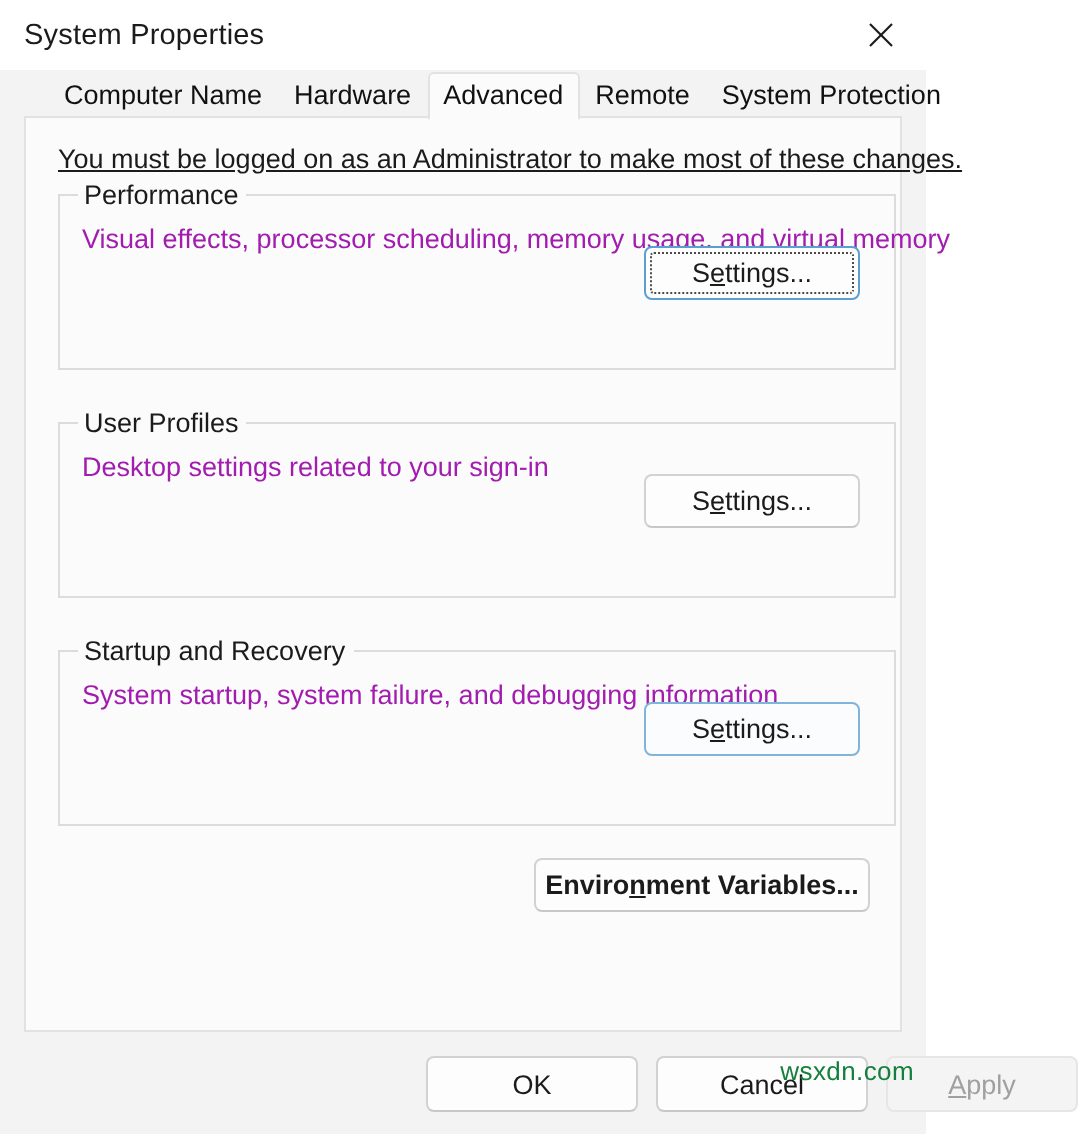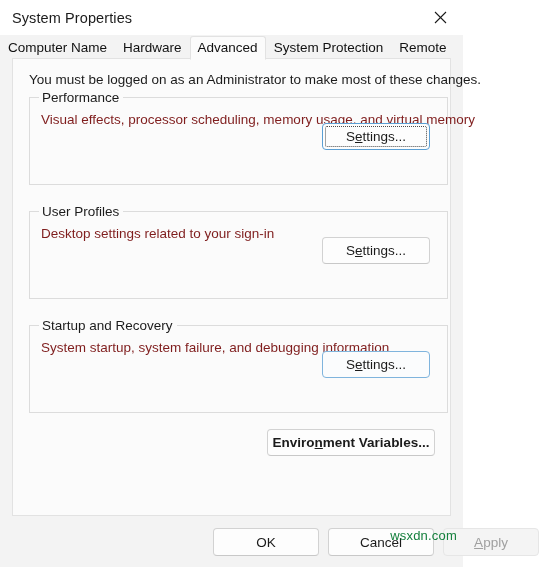--- a/index.html
+++ b/index.html
@@ -54,21 +54,21 @@
   #close-button svg { display: block; }
 
   
   #tabstrip {
     position: relative;
     flex: 0 0 23px;
     height: 23px;
     background: #f3f3f3;
     display: flex;
     align-items: center;
-    padding-left: 0;
+    padding-left: 24px;
     box-sizing: border-box;
   }
   .tab {
     font-size: 13.5px;
     color: #111111;
     padding: 2px 7px 3px 7px;
     line-height: 17px;
     white-space: nowrap;
     background: transparent;
     border: 1px solid transparent;
@@ -97,20 +97,21 @@
     max-height: 458px;
   }
 
   #admin-note {
     position: absolute;
     left: 16px;
     top: 13px;
     font-size: 13.5px;
     color: #1b1b1b;
     white-space: nowrap;
+    text-decoration: underline;
   }
 
   
   .groupbox {
     position: absolute;
     left: 16px;
     right: 2px;
     border: 1px solid #dcdcdc;
     box-sizing: border-box;
     background: transparent;
@@ -124,21 +125,21 @@
     font-size: 13.5px;
     color: #1b1b1b;
     white-space: nowrap;
     line-height: 15px;
   }
   .group-desc {
     position: absolute;
     left: 11px;
     top: 14px;
     font-size: 13.5px;
-    color: #7f1d1d;
+    color: #a21caf;
     white-space: nowrap;
   }
 
   #group-performance { top: 38px; height: 88px; }
   #group-userprofiles { top: 152px; height: 88px; }
   #group-startup { top: 266px; height: 88px; }
 
   
   .btn {
     position: absolute;
@@ -243,22 +244,22 @@
           <line x1="12" y1="1" x2="1" y2="12" stroke="#1b1b1b" stroke-width="1.1"></line>
         </svg>
       </span>
     </div>
   </div>
 
   <div id="tabstrip">
     <div class="tab">Computer Name</div>
     <div class="tab">Hardware</div>
     <div class="tab selected">Advanced</div>
+    <div class="tab">Remote</div>
     <div class="tab">System Protection</div>
-    <div class="tab">Remote</div>
   </div>
 
   <div id="tabpanel">
 
     <div id="admin-note">You must be logged on as an Administrator to make most of these changes.</div>
 
     <div class="groupbox" id="group-performance">
       <span class="group-label">Performance</span>
       <span class="group-desc">Visual effects, processor scheduling, memory usage, and virtual memory</span>
     </div>

